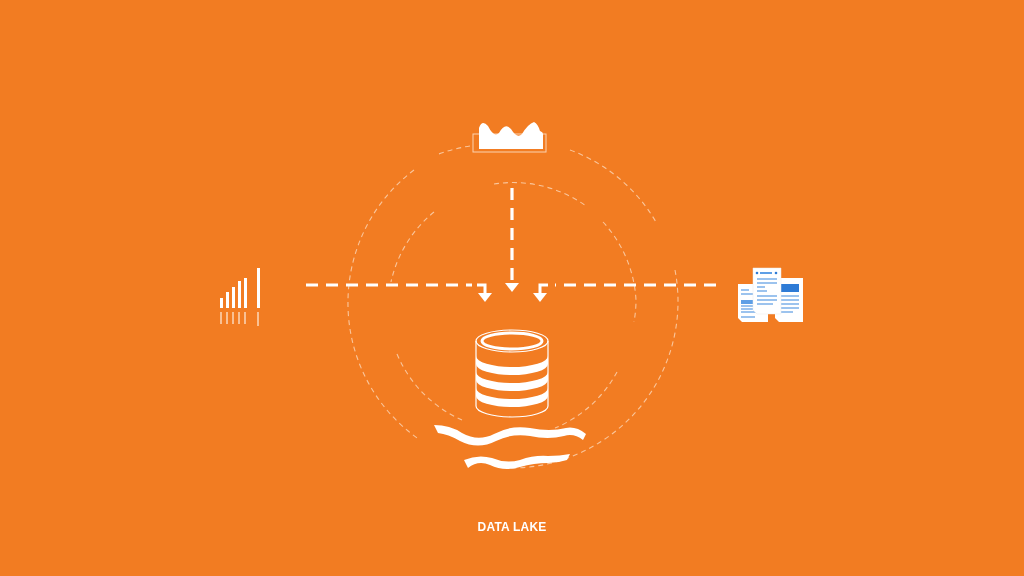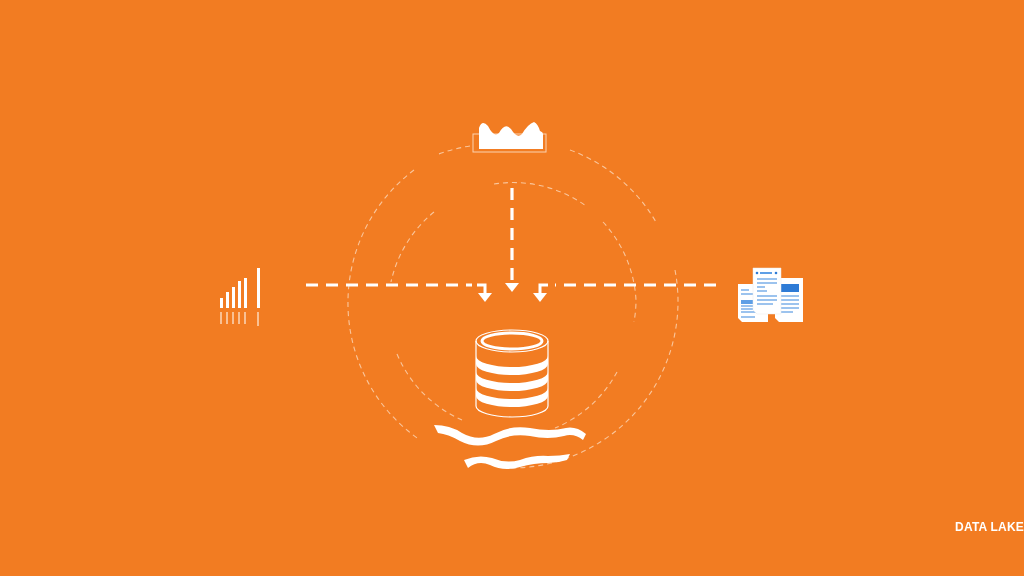--- a/index.html
+++ b/index.html
@@ -5,21 +5,21 @@
   html, body { margin: 0; padding: 0; }
   body {
     width: 1024px; height: 576px; overflow: hidden;
     background: #F27C22;
     font-family: "Liberation Sans", sans-serif;
     position: relative;
   }
   #stage { position: absolute; left: 0; top: 0; width: 1024px; height: 576px; }
   .caption {
     position: absolute; left: 0; width: 1024px; top: 520px;
-    text-align: right; color: #ffffff; font-weight: bold;
+    text-align: center; color: #ffffff; font-weight: bold;
     font-size: 12px; letter-spacing: 0.2px;
     font-family: "Liberation Sans", sans-serif;
   }
 </style>
 </head>
 <body>
 
 <svg id="stage" width="1024" height="576" viewBox="0 0 1024 576" xmlns="http://www.w3.org/2000/svg">
 
   <g fill="none" stroke="#FBD2B0" stroke-width="1.1" stroke-dasharray="5 4" opacity="0.85">

